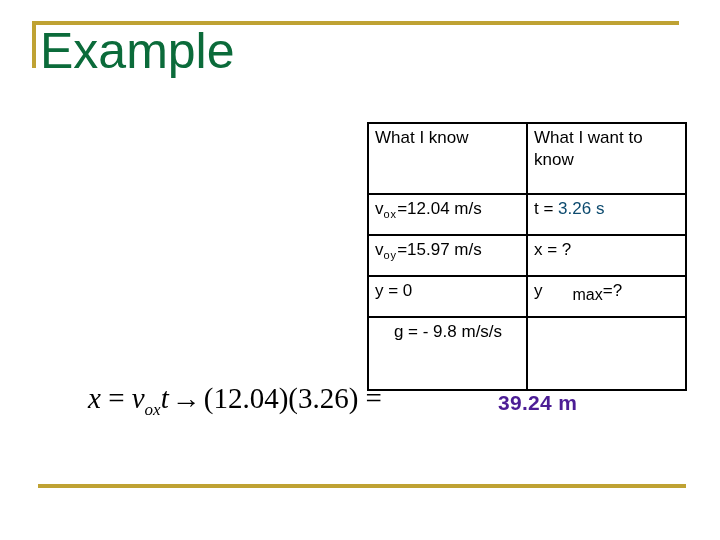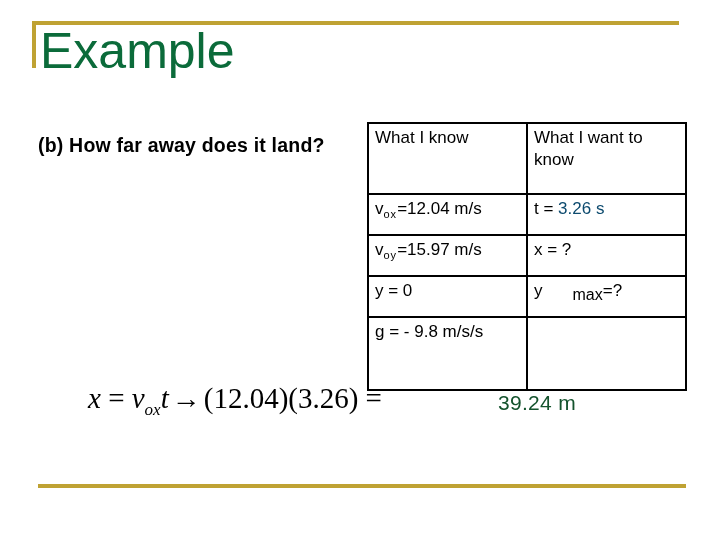--- a/index.html
+++ b/index.html
@@ -90,21 +90,21 @@
     line-height: 22px;
     font-weight: normal;
   }
   .know-table col.c1 { width: 159px; }
   .know-table col.c2 { width: 159px; }
 
   .hdr-row td { height: 62px; }
   .r1 td { height: 32px; }
   .r2 td { height: 32px; border-radius: 14px; }
   .r3 td { height: 32px; }
-  .r4 td { height: 64px; }
+  .r4 td { height: 64px; text-align: center; }
   .sub {
     font-size: 11px;
     vertical-align: sub;
     letter-spacing: 1px;
   }
   .sub-tight {
     font-size: 16px;
     vertical-align: sub;
     margin-left: 30px;
   }
@@ -127,37 +127,36 @@
     font-size: 17px;
     vertical-align: sub;
   }
   .equation .arrow { font-style: normal; padding: 0 3px; }
 
   .answer {
     position: absolute;
     left: 498px;
     top: 391px;
     font-size: 21px;
-    font-weight: normal;
-    color: #14532d;
+    font-weight: bold;
+    color: #4c1d95;
     letter-spacing: 0.3px;
     white-space: nowrap;
   }
 </style>
 </head>
 <body>
 
 <div class="rule-top-h"></div>
 <div class="rule-top-v"></div>
 <div class="rule-bottom"></div>
 
 <div class="page-title">Example</div>
 
 <div class="problem">
-  <p>(b) How far away does it land?</p>
 </div>
 
 <table class="know-table">
   <colgroup>
       <col class="c1">
       <col class="c2">
     </colgroup>
   <tbody>
     <tr class="hdr-row">
       <td>What I know</td>

